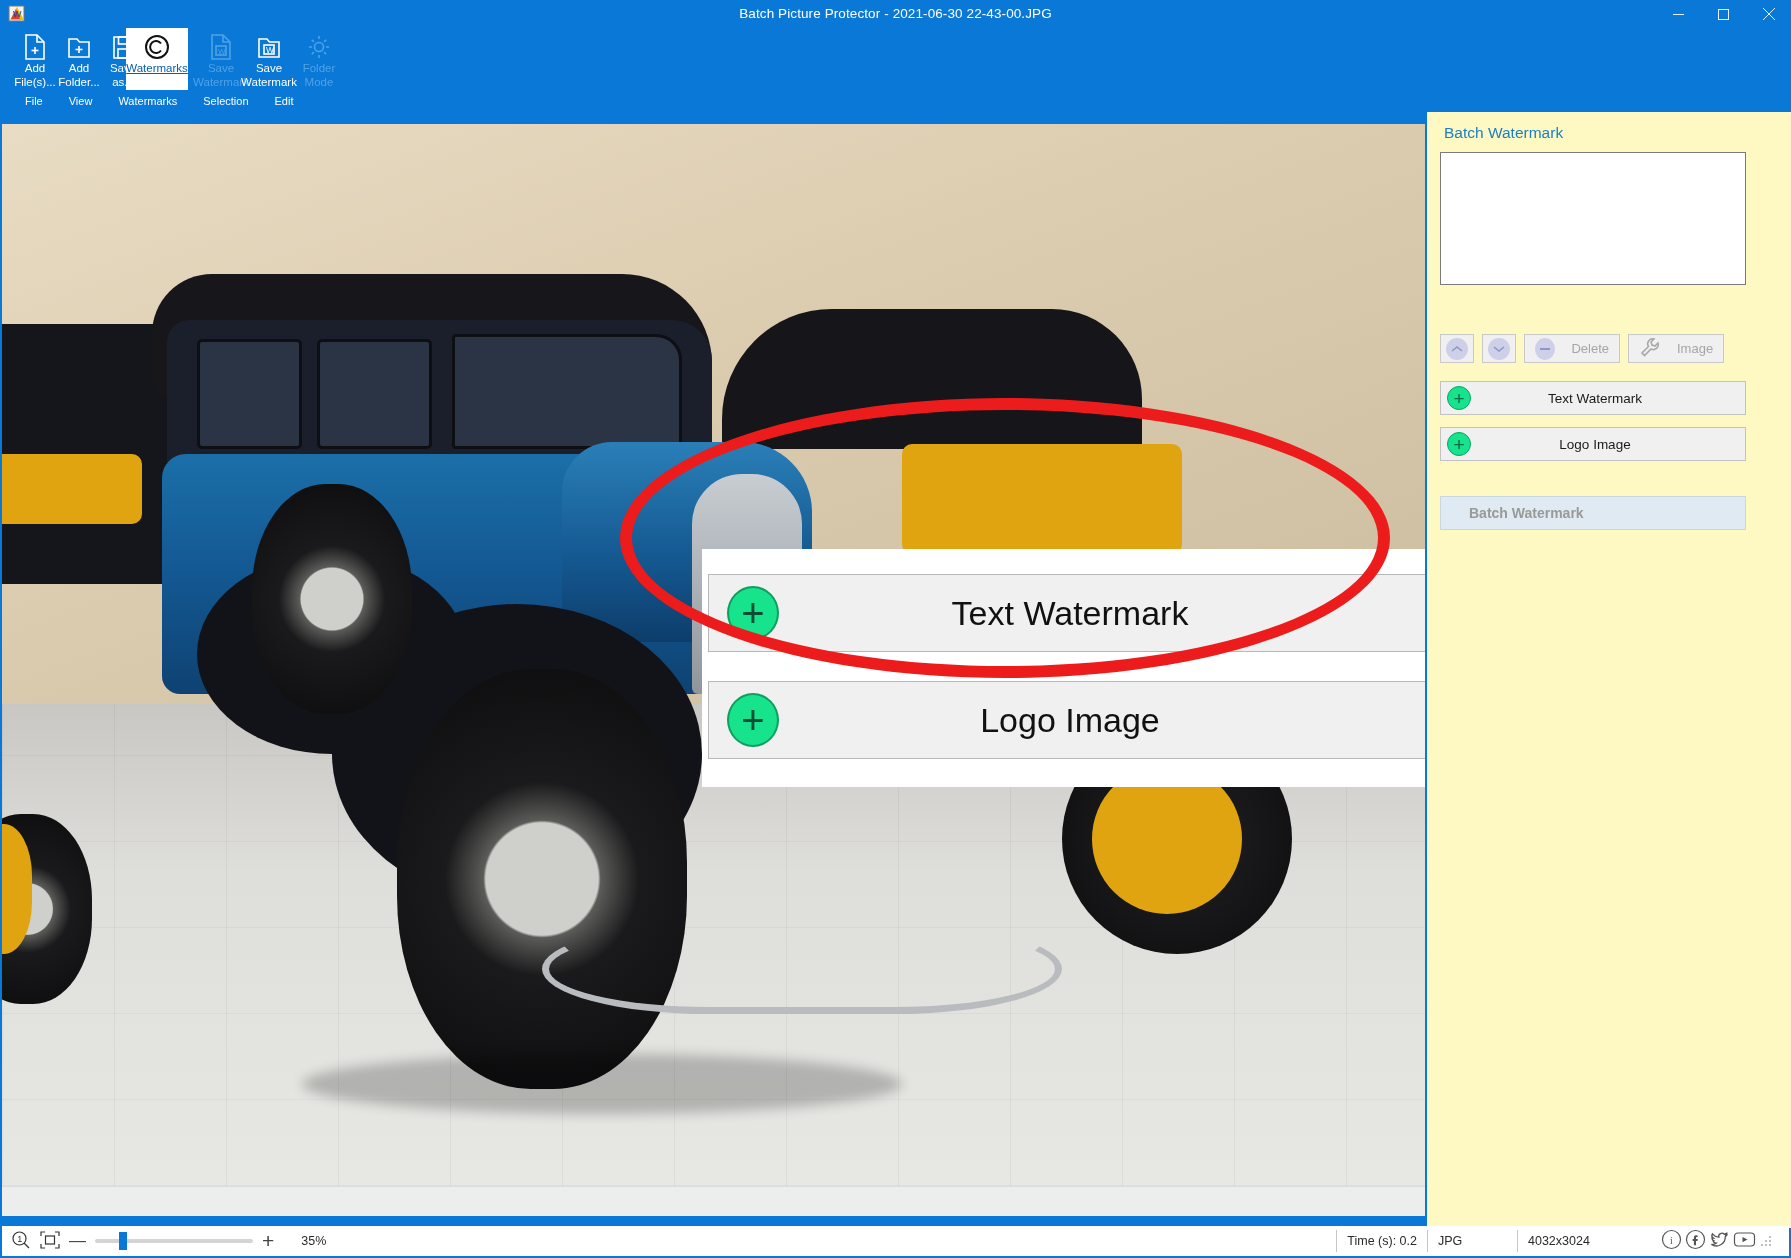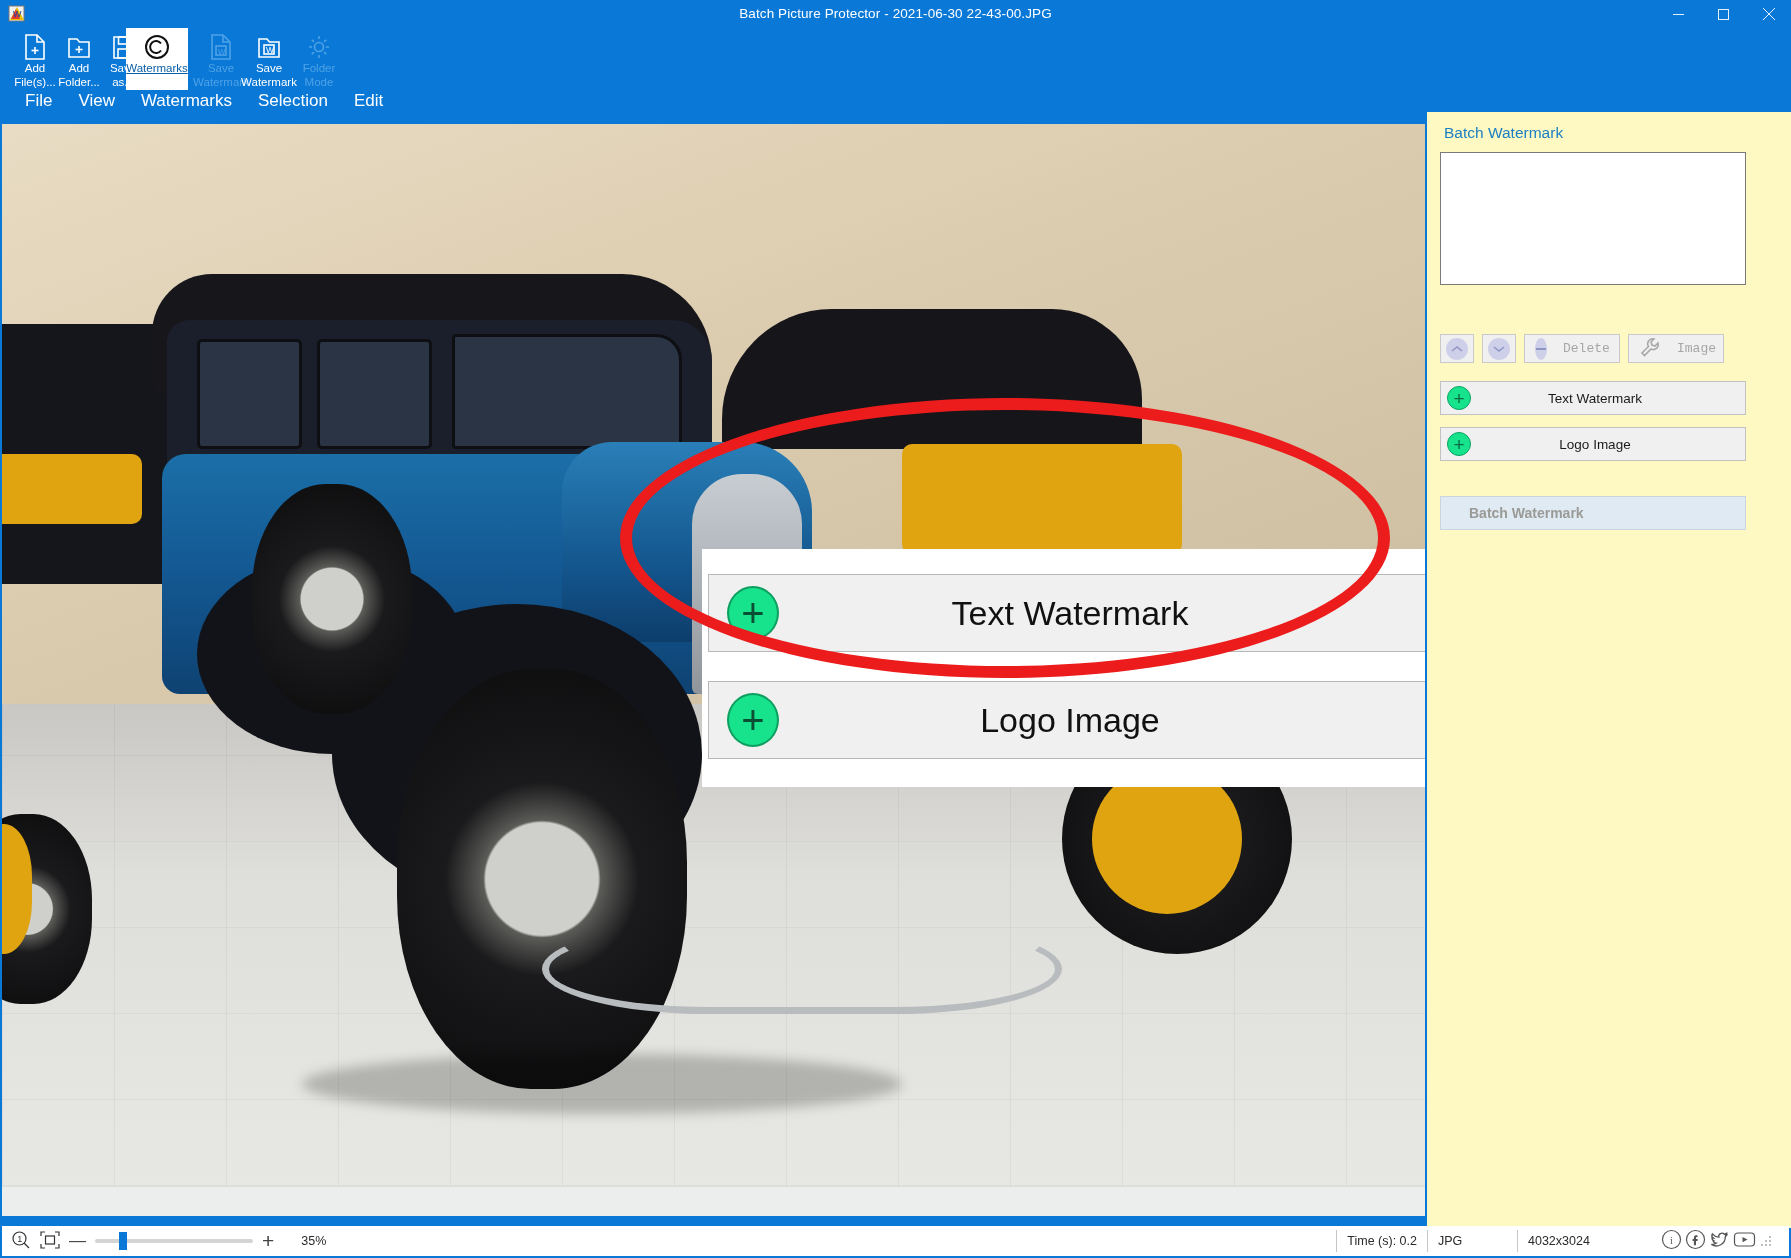--- a/index.html
+++ b/index.html
@@ -62,21 +62,21 @@
   }
   .tbtn.active .lbl { color: #0b5fa5; text-decoration: underline; }
 
   
   .menubar {
     position: absolute; left: 0; top: 90px; width: 1791px; height: 22px;
     background: #0a78d7; display: flex; align-items: center;
     padding-left: 12px; gap: 0;
   }
   .menuitem {
-    color: #ffffff; font-size: 17px; padding: 2px 13px; cursor: default;
+    color: #ffffff; font-size: 11px; padding: 2px 13px; cursor: default;
     white-space: nowrap;
   }
 
   
   .viewer {
     position: absolute; left: 2px; top: 124px;
     width: 1423px; height: 1062px;
     background: #ffffff; overflow: hidden;
   }
   .photo {
@@ -173,21 +173,21 @@
     position: absolute; left: 17px; top: 12px;
     color: #1b7fc4; font-size: 15.5px;
   }
   .wm-list {
     position: absolute; left: 13px; top: 40px;
     width: 306px; height: 133px;
     background: #ffffff; border: 1px solid #7a7a7a;
   }
   .btnrow {
     position: absolute; left: 13px; top: 222px;
-    display: flex; gap: 8px; align-items: center; font-family: Liberation Mono, monospace;
+    display: flex; gap: 8px; align-items: center;
   }
   .sqbtn {
     width: 34px; height: 29px;
     background: #f0f0f0; border: 1px solid #c9c9c9;
     display: flex; align-items: center; justify-content: center;
   }
   .circ {
     width: 22px; height: 22px; border-radius: 50%;
     background: #cdd0e8; display: flex; align-items: center; justify-content: center;
   }

